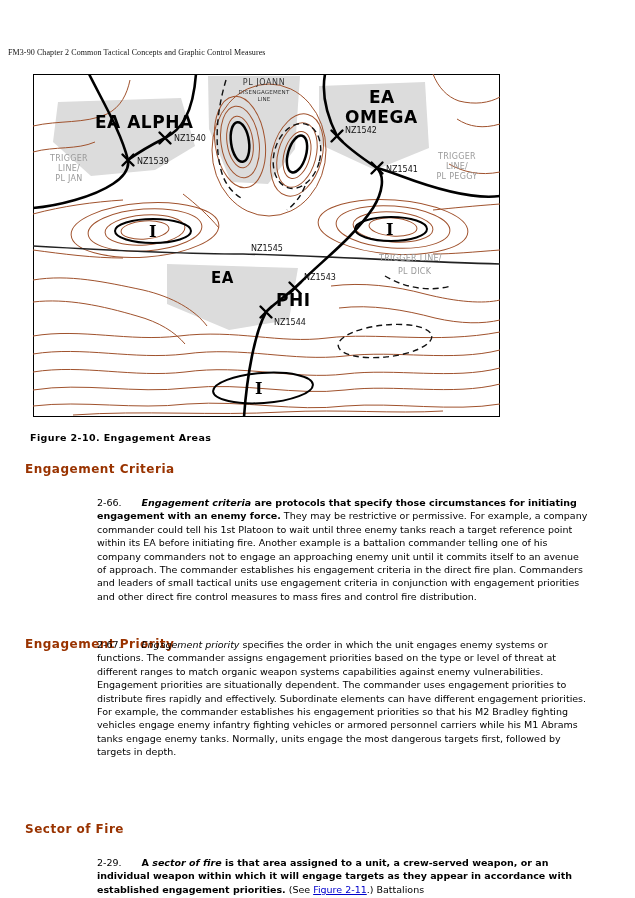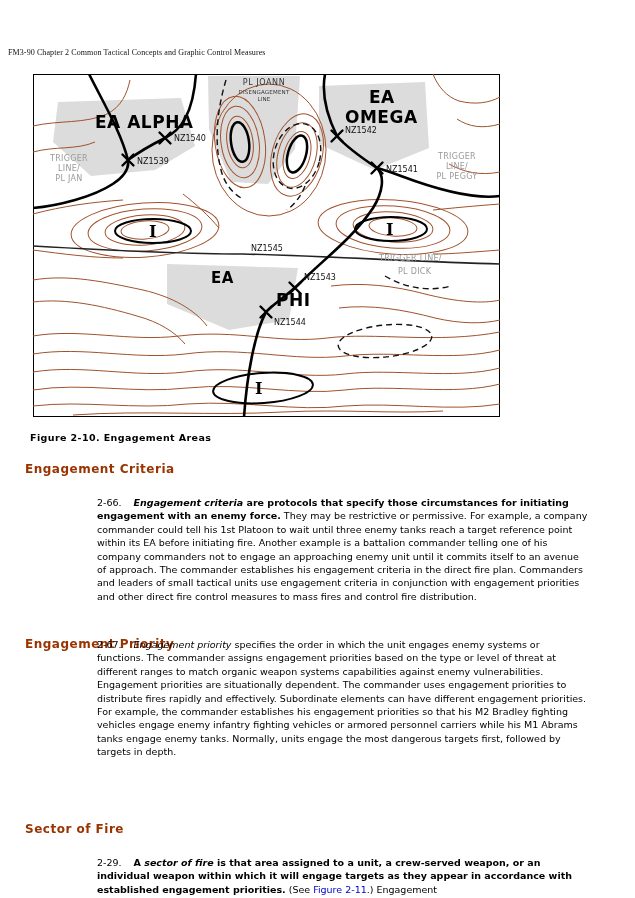--- a/index.html
+++ b/index.html
@@ -27,25 +27,25 @@
   .section-heading{
     position:absolute;left:25px;
     font-size:12px;font-weight:bold;color:#993300;letter-spacing:.5px;
   }
   #h1{top:418px}#h2{top:593px}#h3{top:778px}
   .para{
     position:absolute;left:97px;width:492px;
     font-size:9.5px;line-height:13.4px;color:#000;text-align:left;
   }
   #p1{top:452px}#p2{top:594px}#p3{top:812px}
-  .pnum{padding-right:12px;}
+  .pnum{padding-right:20px;}
   .b{font-weight:bold;}
   .bi{font-weight:bold;font-style:italic;}
   .i{font-style:italic;}
-  .link{color:#0000cc;cursor:pointer;text-align:right;}
+  .link{color:#0000cc;text-decoration:underline;cursor:pointer;text-align:right;}
 </style>
 </head>
 <body>
 
 <div class="page">
 
   <div class="doc-header">FM3-90 Chapter 2 Common Tactical Concepts and Graphic Control Measures</div>
 
   <div class="map-wrap">
     <svg viewBox="0 0 467 343" width="467" height="343">
@@ -174,16 +174,16 @@
     <span class="pnum">2-66.</span><span class="bi">Engagement criteria</span><span class="b"> are protocols that specify those circumstances for initiating engagement with an enemy force.</span><span> They may be restrictive or permissive. For example, a company commander could tell his 1st Platoon to wait until three enemy tanks reach a target reference point within its EA before initiating fire. Another example is a battalion commander telling one of his company commanders not to engage an approaching enemy unit until it commits itself to an avenue of approach. The commander establishes his engagement criteria in the direct fire plan. Commanders and leaders of small tactical units use engagement criteria in conjunction with engagement priorities and other direct fire control measures to mass fires and control fire distribution.</span>
   </div>
 
   <div class="section-heading" id="h2">Engagement Priority</div>
   <div class="para" id="p2">
     <span class="pnum">2-67.</span><span class="i">Engagement priority</span><span> specifies the order in which the unit engages enemy systems or functions. The commander assigns engagement priorities based on the type or level of threat at different ranges to match organic weapon systems capabilities against enemy vulnerabilities. Engagement priorities are situationally dependent. The commander uses engagement priorities to distribute fires rapidly and effectively. Subordinate elements can have different engagement priorities. For example, the commander establishes his engagement priorities so that his M2 Bradley fighting vehicles engage enemy infantry fighting vehicles or armored personnel carriers while his M1 Abrams tanks engage enemy tanks. Normally, units engage the most dangerous targets first, followed by targets in depth.</span>
   </div>
 
   <div class="section-heading" id="h3">Sector of Fire</div>
   <div class="para" id="p3">
-    <span class="pnum">2-29.</span><span class="b">A </span><span class="bi">sector of fire</span><span class="b"> is that area assigned to a unit, a crew-served weapon, or an individual weapon within which it will engage targets as they appear in accordance with established engagement priorities.</span><span> (See </span><a class="link">Figure 2-11</a><span>.) Engagement</span>
+    <span class="pnum">2-29.</span><span class="b">A </span><span class="bi">sector of fire</span><span class="b"> is that area assigned to a unit, a crew-served weapon, or an individual weapon within which it will engage targets as they appear in accordance with established engagement priorities.</span><span> (See </span><a class="link">Figure 2-11</a><span>.) Battalions</span>
   </div>
 
 </div>
 
 </body></html>

